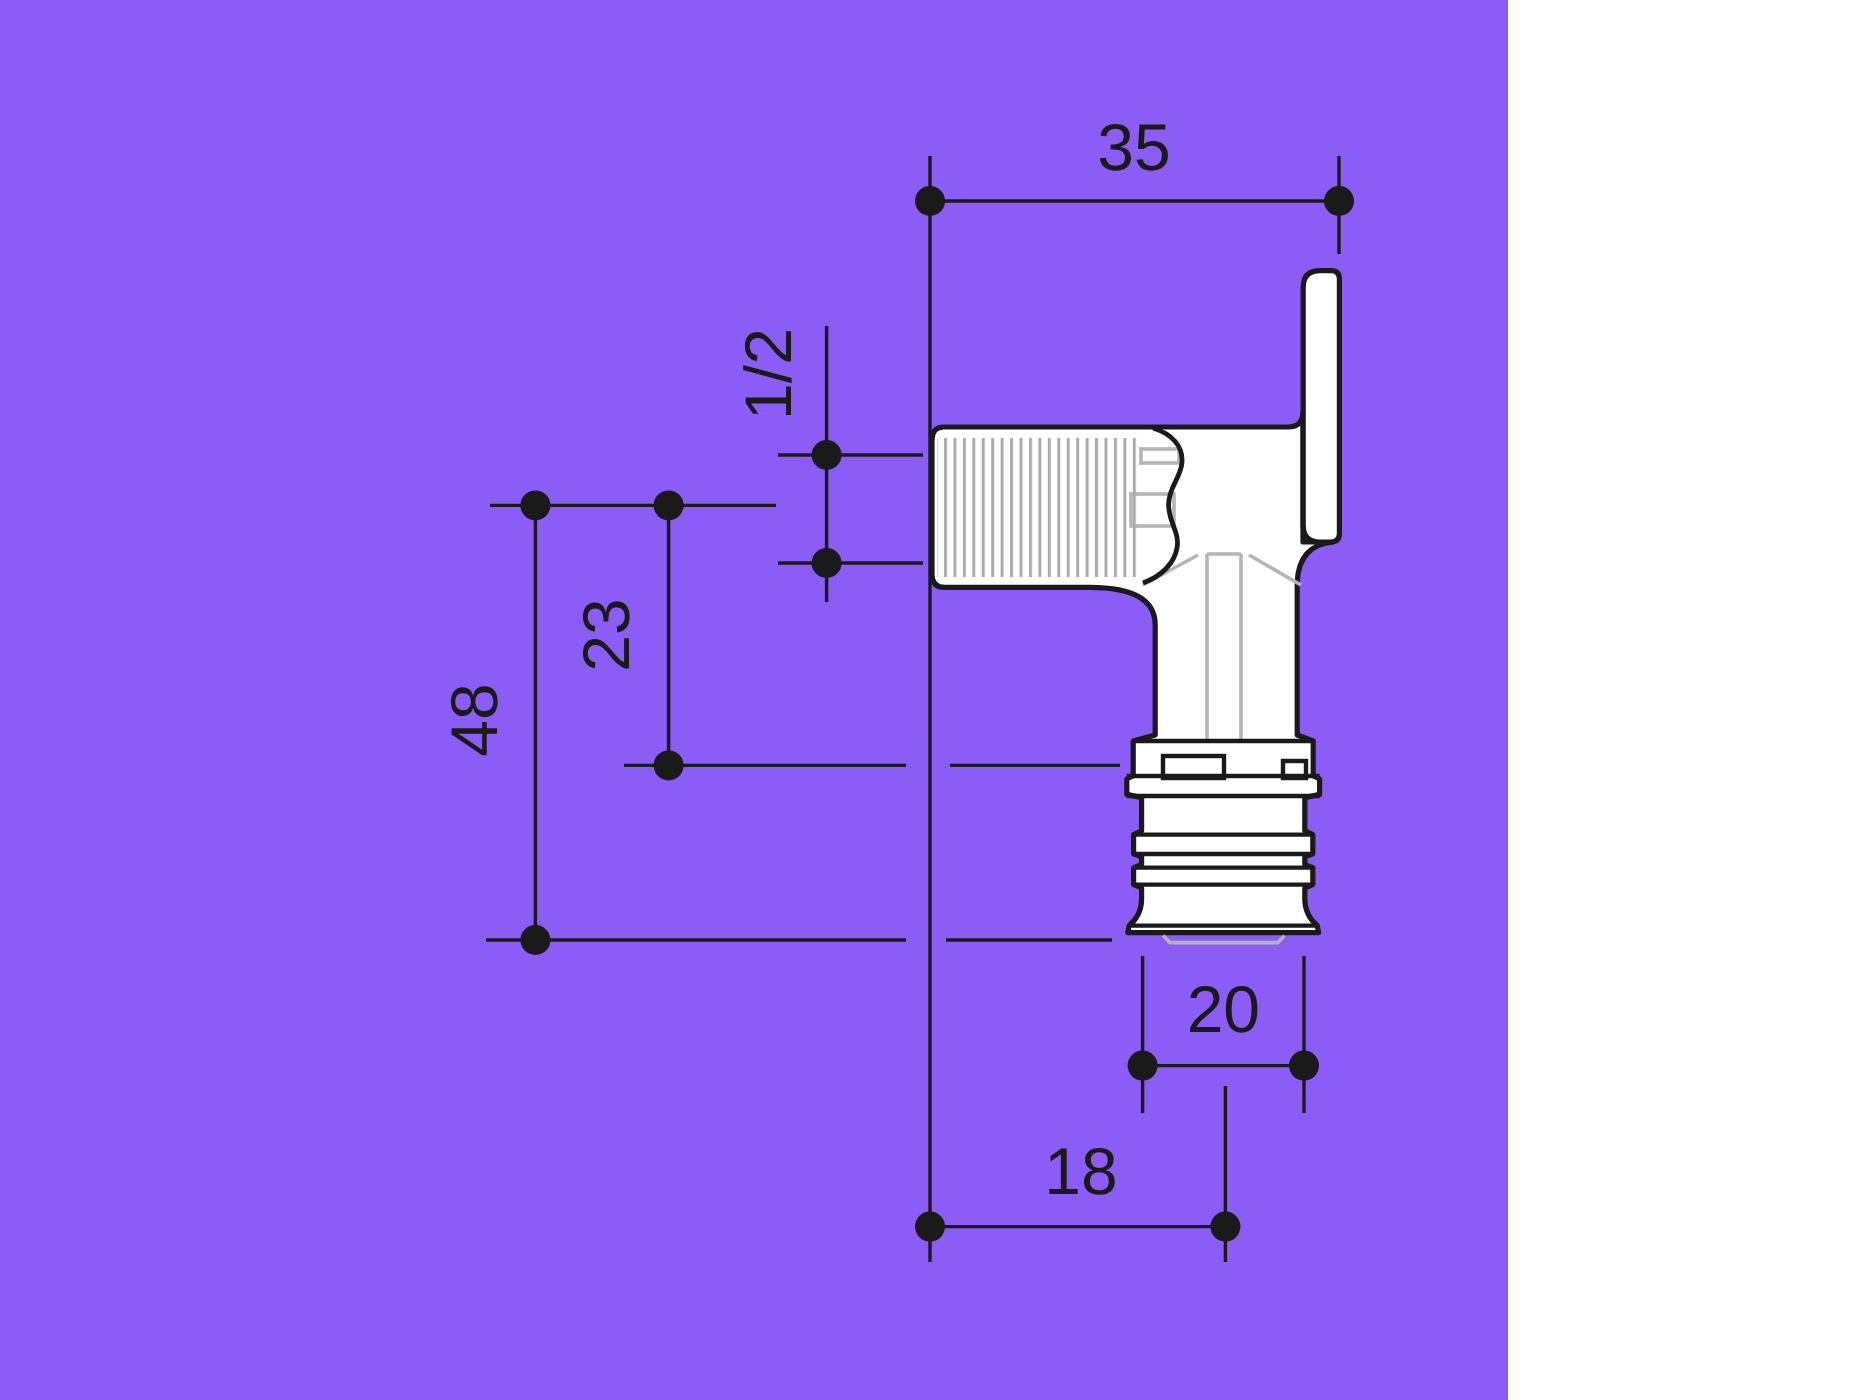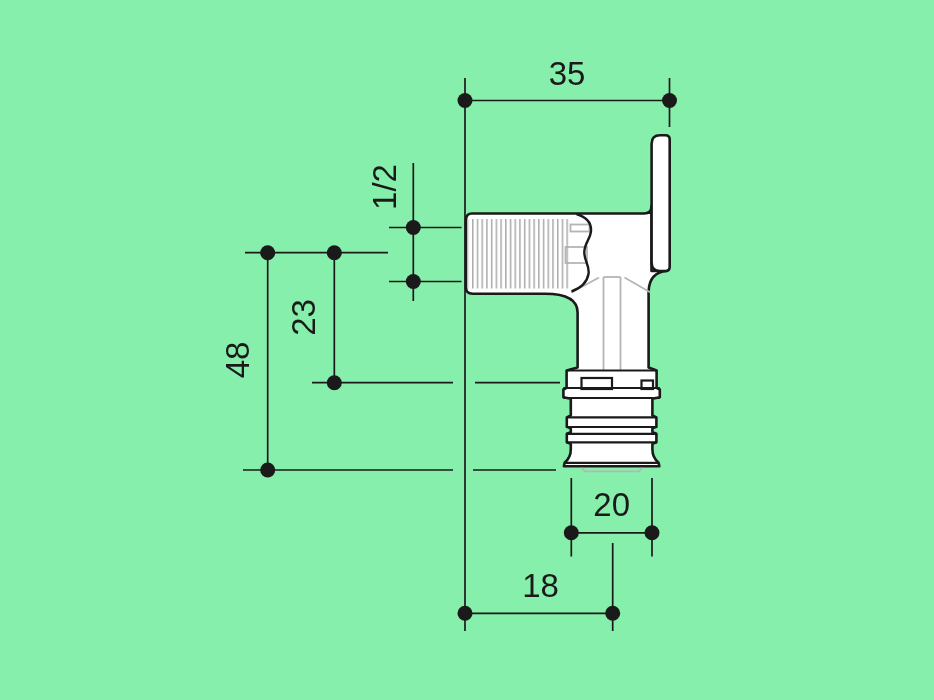--- a/index.html
+++ b/index.html
@@ -1,19 +1,19 @@
 <!DOCTYPE html>
 <html><head>
 <meta charset="utf-8">
 <style>
   html,body{margin:0;padding:0;background:#ffffff;}
   .canvas{
     position:relative;
-    width:934px;height:700px;
-    background:#86efac;
+    width:754px;height:700px;
+    background:#8b5cf6;
     font-family:"Liberation Sans", sans-serif;
     overflow:hidden;
   }
   svg{display:block;}
   text{
     font-family:"Liberation Sans", sans-serif;
     font-size:33px;
     fill:#1a1a1a;
   }
 </style>

